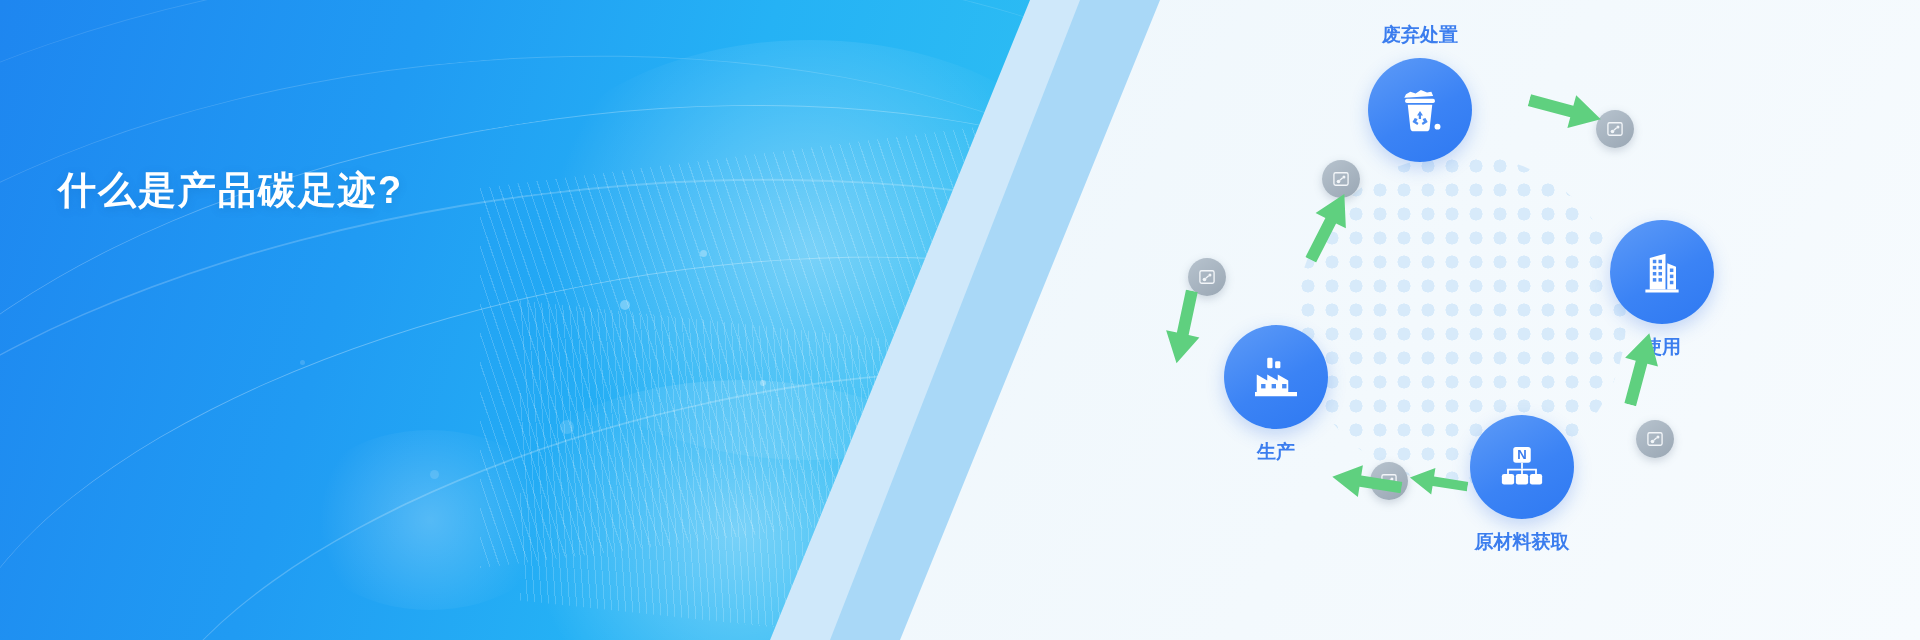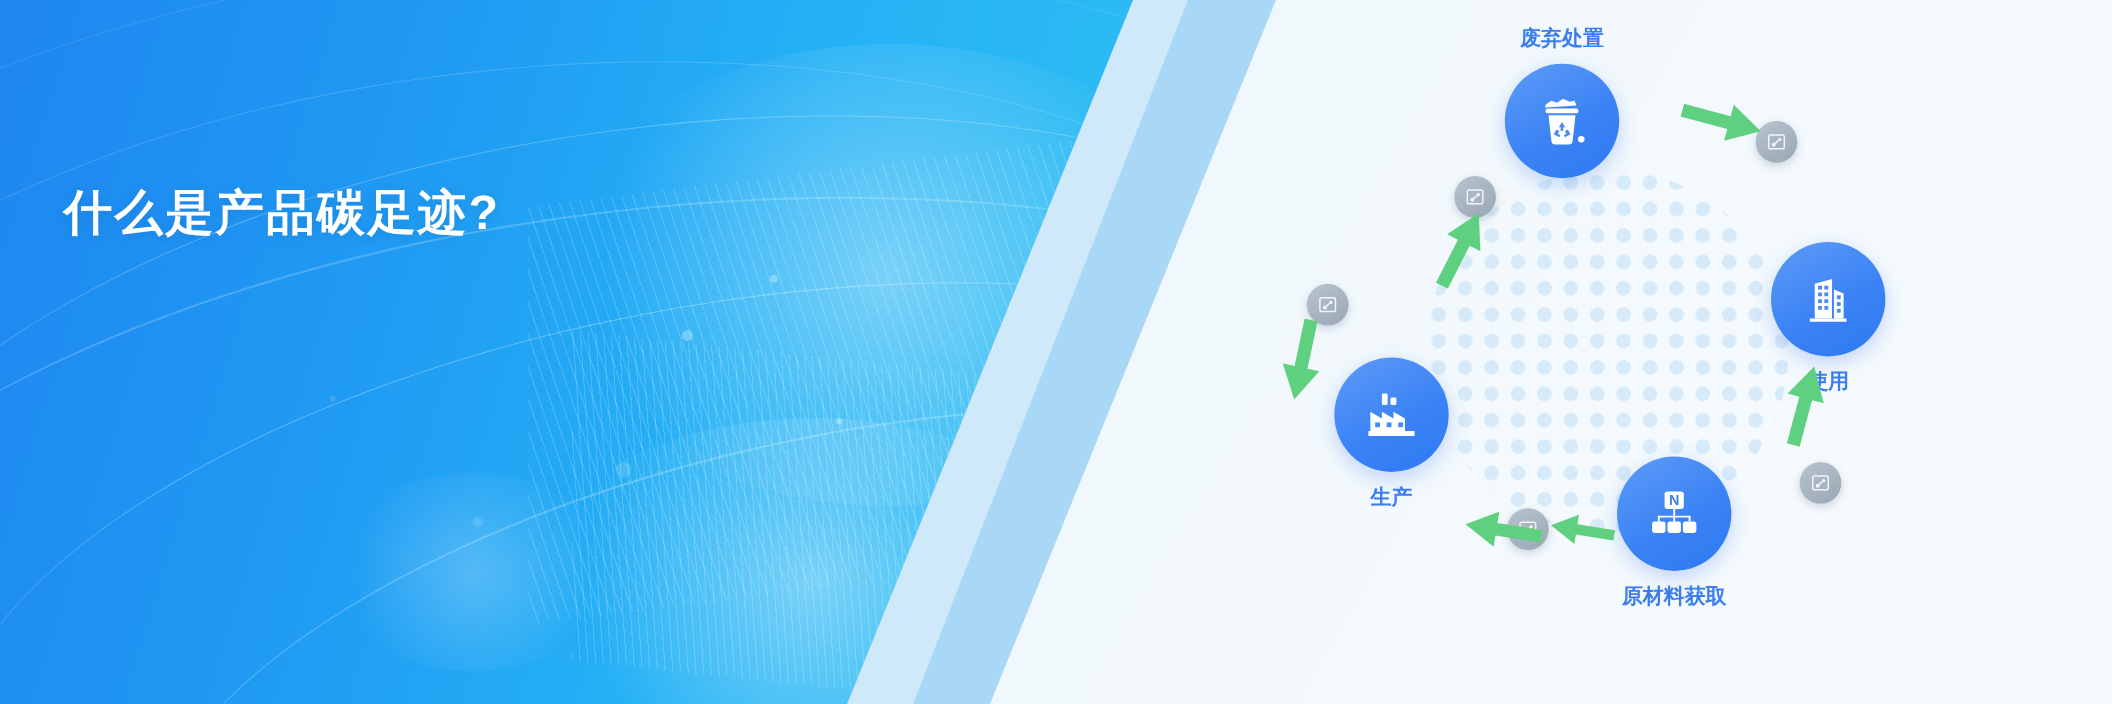--- a/index.html
+++ b/index.html
@@ -79,21 +79,21 @@
     background:
       repeating-linear-gradient(86deg, rgba(255,255,255,.18) 0 1px, rgba(255,255,255,0) 1px 7px);
     transform:skewY(6deg);
     pointer-events:none;
   }
   .bokeh { position:absolute; border-radius:50%; background:rgba(255,255,255,.30); }
 
   
   .copy { position:absolute; left:58px; top:168px; width:760px; z-index:6; }
   .headline {
-    color:#fff; font-size:44px; font-weight:bold; letter-spacing:2px;
+    color:#fff; font-size:38px; font-weight:bold; letter-spacing:2px;
     line-height:1.18; white-space:nowrap;
     text-shadow:0 2px 10px rgba(10,70,140,.18);
   }
   .paragraph {
     margin-top:40px; color:#F2FAFF; font-size:28px; line-height:1.62;
     letter-spacing:.6px; max-width:700px;
     text-shadow:0 1px 6px rgba(10,70,140,.14);
   }
 
   
@@ -219,21 +219,21 @@
           <path d="M15 34h34v2H15z"></path>
           <path d="M15 35h2v5h-2zM31 35h2v5h-2zM47 35h2v5h-2z"></path>
           <rect x="9" y="40" width="14" height="12" rx="2.5"></rect>
           <rect x="25" y="40" width="14" height="12" rx="2.5"></rect>
           <rect x="41" y="40" width="14" height="12" rx="2.5"></rect>
         </svg>
       </div>
       <div class="node-label label-below">原材料获取</div>
     </div>
 
-    <div class="node" style="left:113px; top:325px;">
+    <div class="node" style="left:124px; top:325px;">
       <div class="bubble">
         <svg viewBox="0 0 64 64" fill="#fff">
           <rect x="22" y="10" width="6" height="12" rx="1.5"></rect>
           <rect x="31" y="14" width="6" height="8" rx="1.5"></rect>
           <path d="M10 50V29l12 7V29l12 7V29l12 7v14z"></path>
           <path d="M8 49h48v5H8z"></path>
           <g fill="#4A8CF3">
             <rect x="15" y="40" width="5" height="5"></rect>
             <rect x="27" y="40" width="5" height="5"></rect>
             <rect x="39" y="40" width="5" height="5"></rect>

